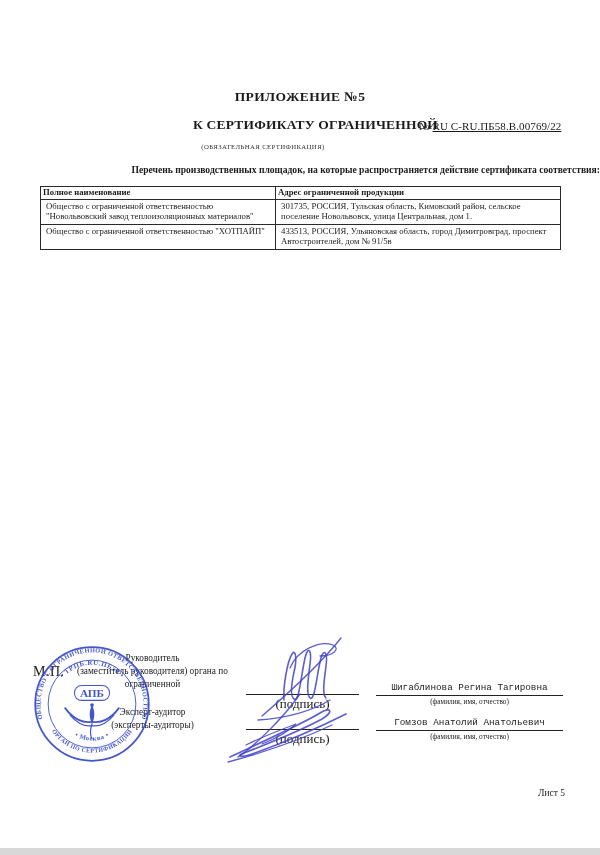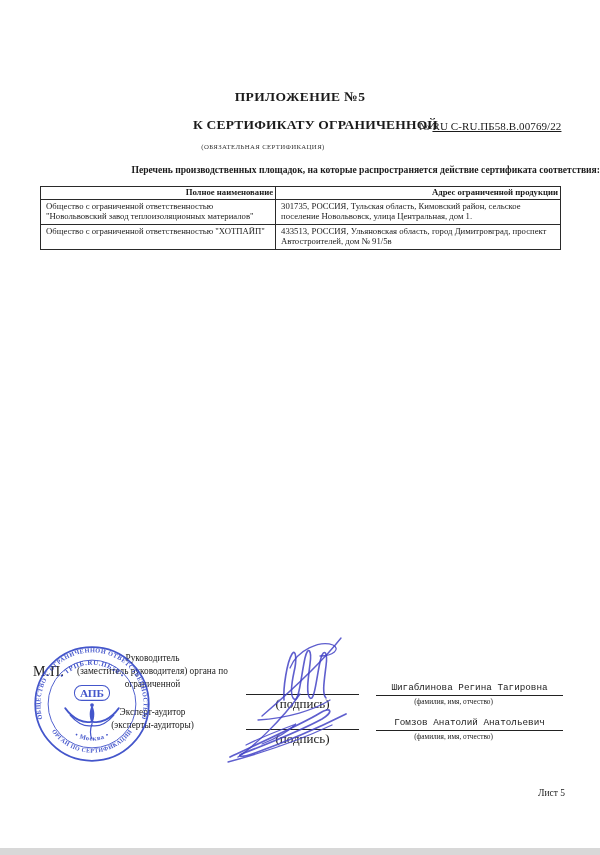--- a/index.html
+++ b/index.html
@@ -12,39 +12,39 @@
   .cert-label{top:117px;left:193px;font-size:13.5px;font-weight:bold;letter-spacing:.2px;}
   .cert-no{top:120px;left:419px;font-size:11px;letter-spacing:.1px;white-space:nowrap;}
   .cert-no .num{text-decoration:underline;}
   .cert-type{top:143px;left:198px;width:130px;text-align:center;font-size:6.8px;letter-spacing:.35px;color:#333;}
   .intro{top:164px;left:0;width:100%;text-align:right;font-size:9.6px;font-weight:bold;}
   table.sites{
     position:absolute;left:40px;top:186px;width:521px;border-collapse:collapse;table-layout:fixed;
     font-size:8.7px;line-height:1.22;
   }
   table.sites th,table.sites td{border:1px solid #2a2a2a;}
-  table.sites th{font-size:8.7px;font-weight:bold;text-align:right;padding:0 2px 1px;}
+  table.sites th{font-size:8.7px;font-weight:bold;text-align:left;padding:0 2px 1px;}
   table.sites td{vertical-align:top;padding:1px 5px 2px;}
   .col-name{width:45.2%;}
   .col-addr{width:54.8%;}
   .mp{top:664px;left:33px;font-size:14px;letter-spacing:.5px;}
   .rolewrap{left:60px;width:185px;text-align:center;font-size:9.3px;line-height:13px;}
   .role1{top:652px;}
   .role2{top:706px;}
   .sigline{border-top:1px solid #222;height:0;}
   .sline1{top:694px;left:246px;width:113px;}
   .sline2{top:729px;left:246px;width:113px;}
   .scap{left:246px;width:113px;text-align:center;font-size:13px;}
   .scap1{top:696px;} .scap2{top:731px;}
   .nameblock{left:376px;width:187px;text-align:center;}
   .nm{font-size:9.3px;white-space:nowrap;font-family:Liberation Mono, monospace;}
   .nm1{top:682px;} .nm2{top:717px;}
   .nline1{top:695px;left:376px;width:187px;}
   .nline2{top:730px;left:376px;width:187px;}
-  .ncap{left:360px;width:187px;text-align:center;font-size:7.3px;}
+  .ncap{left:376px;width:187px;text-align:center;font-size:7.3px;}
   .ncap1{top:697px;} .ncap2{top:732px;}
   .sheet{top:788px;right:35px;font-size:9.5px;}
   .stamp-svg{left:28px;top:640px;opacity:.88;}
   .ink-svg{left:0;top:0;pointer-events:none;}
   .bottom-edge{left:0;bottom:0;width:100%;height:7px;background:#d8d8d8;}
 </style>
 </head>
 <body>
 
 <div class="page">

